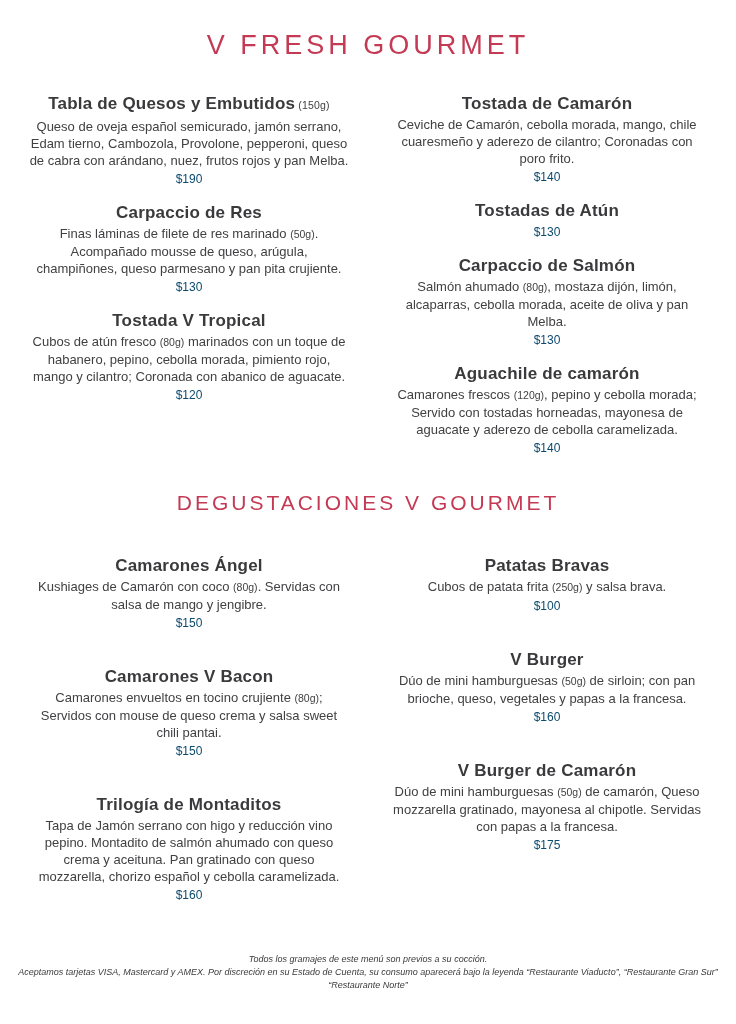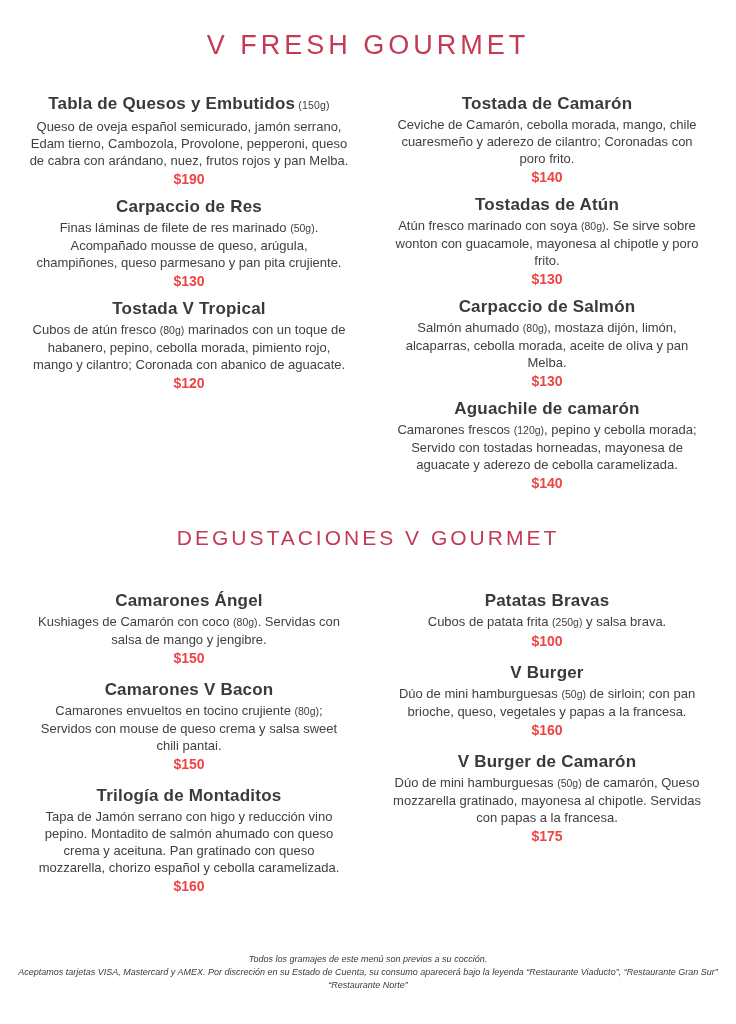--- a/index.html
+++ b/index.html
@@ -32,44 +32,44 @@
     display: flex;
     padding: 0 26px;
     gap: 32px;
   }
   .col {
     flex: 1;
     display: flex;
     flex-direction: column;
     min-width: 0;
   }
-  .cols.s1 .col { gap: 8px; }
-  .cols.s2 .col { gap: 12px; }
+  .cols.s1 .col { gap: 14px; }
+  .cols.s2 .col { gap: 34px; }
   .item { text-align: center; color: #3d3d3f; }
   .item-name {
     font-size: 17px;
     font-weight: bold;
     color: #3a3a3c;
     margin: 0 0 2px 0;
     line-height: 21px;
     letter-spacing: 0.2px;
   }
   .item-desc {
     margin: 0 auto;
     font-size: 13px;
     line-height: 17px;
     max-width: 320px;
     color: #414143;
   }
   .grams { font-size: 10.5px; }
   .item-name .grams { font-weight: normal; color: #414143; }
   .item-price {
-    font-size: 14px;
-    font-weight: bold;
-    color: #ef4444;
+    font-size: 12px;
+    font-weight: normal;
+    color: #0c4a6e;
     margin-top: 1px;
     line-height: 18px;
   }
   .footer {
     position: absolute;
     left: 0;
     right: 0;
     bottom: 32px;
     text-align: center;
     font-style: italic;
@@ -104,21 +104,20 @@
   </div>
       </div>
     <div class="col">
         <div class="item">
     <h2 class="item-name"><span class="nm">Tostada de Camarón</span></h2>
     <p class="item-desc">Ceviche de Camarón, cebolla morada, mango, chile cuaresmeño y aderezo de cilantro; Coronadas con poro frito.</p>
     <div class="item-price">$140</div>
   </div>
         <div class="item">
     <h2 class="item-name"><span class="nm">Tostadas de Atún</span></h2>
-    <p class="item-desc">Atún fresco marinado con soya <span class="grams">(80g)</span>. Se sirve sobre wonton con guacamole, mayonesa al chipotle y poro frito.</p>
     <div class="item-price">$130</div>
   </div>
         <div class="item">
     <h2 class="item-name"><span class="nm">Carpaccio de Salmón</span></h2>
     <p class="item-desc">Salmón ahumado <span class="grams">(80g)</span>, mostaza dijón, limón, alcaparras, cebolla morada, aceite de oliva y pan Melba.</p>
     <div class="item-price">$130</div>
   </div>
         <div class="item">
     <h2 class="item-name"><span class="nm">Aguachile de camarón</span></h2>
     <p class="item-desc">Camarones frescos <span class="grams">(120g)</span>, pepino y cebolla morada; Servido con tostadas horneadas, mayonesa de aguacate y aderezo de cebolla caramelizada.</p>

